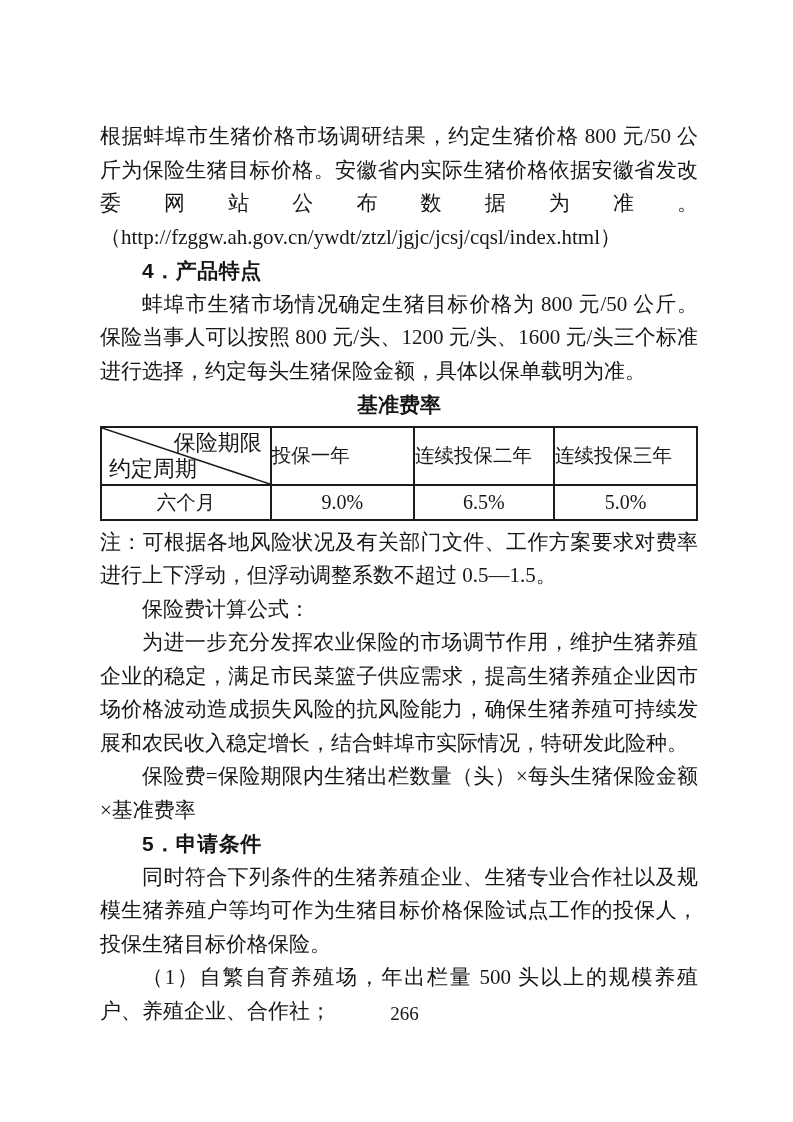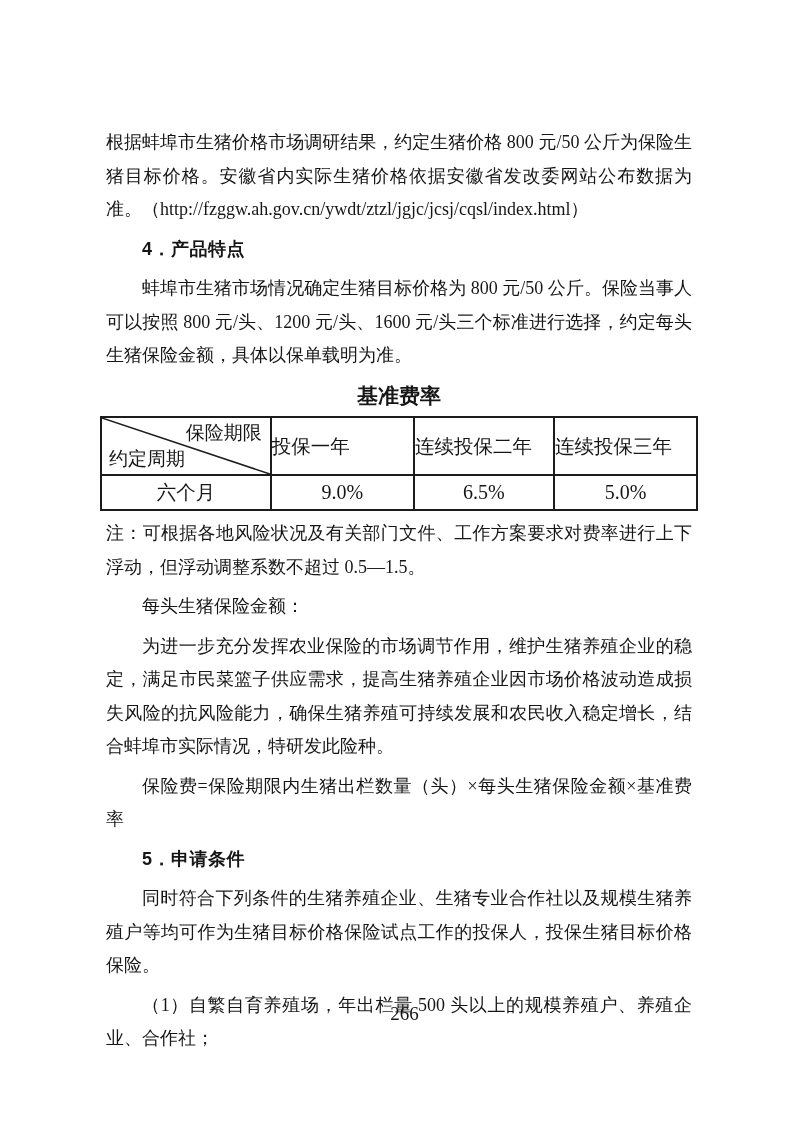--- a/index.html
+++ b/index.html
@@ -12,22 +12,22 @@
     font-family: "Liberation Serif", "DejaVu Serif", serif;
     overflow: hidden;
   }
   .content {
     position: absolute;
     left: 100px;
     top: 120px;
     width: 598px;
   }
   .para {
-    margin: 6px;
-    font-size: 18px;
+    margin: 0;
+    font-size: 21px;
     line-height: 33.5px;
     text-align: justify;
     overflow-wrap: break-word;
   }
   .indent { text-indent: 2em; }
   .heading {
     font-family: "Liberation Sans", "DejaVu Sans", sans-serif;
     font-weight: 700;
     letter-spacing: 0.5px;
   }
@@ -60,21 +60,21 @@
   .diag-cell svg.diag-line {
     position: absolute;
     left: 0; top: 0;
     width: 100%; height: 100%;
     display: block;
   }
   .corner-top, .corner-bottom {
     position: absolute;
     font-family: Liberation Sans, sans-serif;
     font-weight: 400;
-    font-size: 19px;
+    font-size: 22px;
     line-height: 22px;
     white-space: nowrap;
     text-align: right;
   }
   .corner-top { top: 4px; right: 8px; }
   .corner-bottom { bottom: 4px; left: 7px; }
   .colhead {
     font-family: "Liberation Sans", "DejaVu Sans", sans-serif;
     font-weight: 400;
     font-size: 19.5px;
@@ -144,21 +144,21 @@
           <td class="rowlabel">六个月</td>
           <td class="num">9.0%</td>
           <td class="num">6.5%</td>
           <td class="num">5.0%</td>
         </tr>
       </tbody>
     </table>
 
     <p class="para">注：可根据各地风险状况及有关部门文件、工作方案要求对费率进行上下浮动，但浮动调整系数不超过 0.5—1.5。</p>
 
-    <p class="para indent">每头生猪保险金额：</p>
+    <p class="para indent">保险费计算公式：</p>
 
     <p class="para indent">为进一步充分发挥农业保险的市场调节作用，维护生猪养殖企业的稳定，满足市民菜篮子供应需求，提高生猪养殖企业因市场价格波动造成损失风险的抗风险能力，确保生猪养殖可持续发展和农民收入稳定增长，结合蚌埠市实际情况，特研发此险种。</p>
 
     <p class="para indent">保险费=保险期限内生猪出栏数量（头）×每头生猪保险金额×基准费率</p>
 
     <p class="para heading indent">5．申请条件</p>
 
     <p class="para indent">同时符合下列条件的生猪养殖企业、生猪专业合作社以及规模生猪养殖户等均可作为生猪目标价格保险试点工作的投保人，投保生猪目标价格保险。</p>
 
     <p class="para indent">（1）自繁自育养殖场，年出栏量 500 头以上的规模养殖户、养殖企业、合作社；</p>

